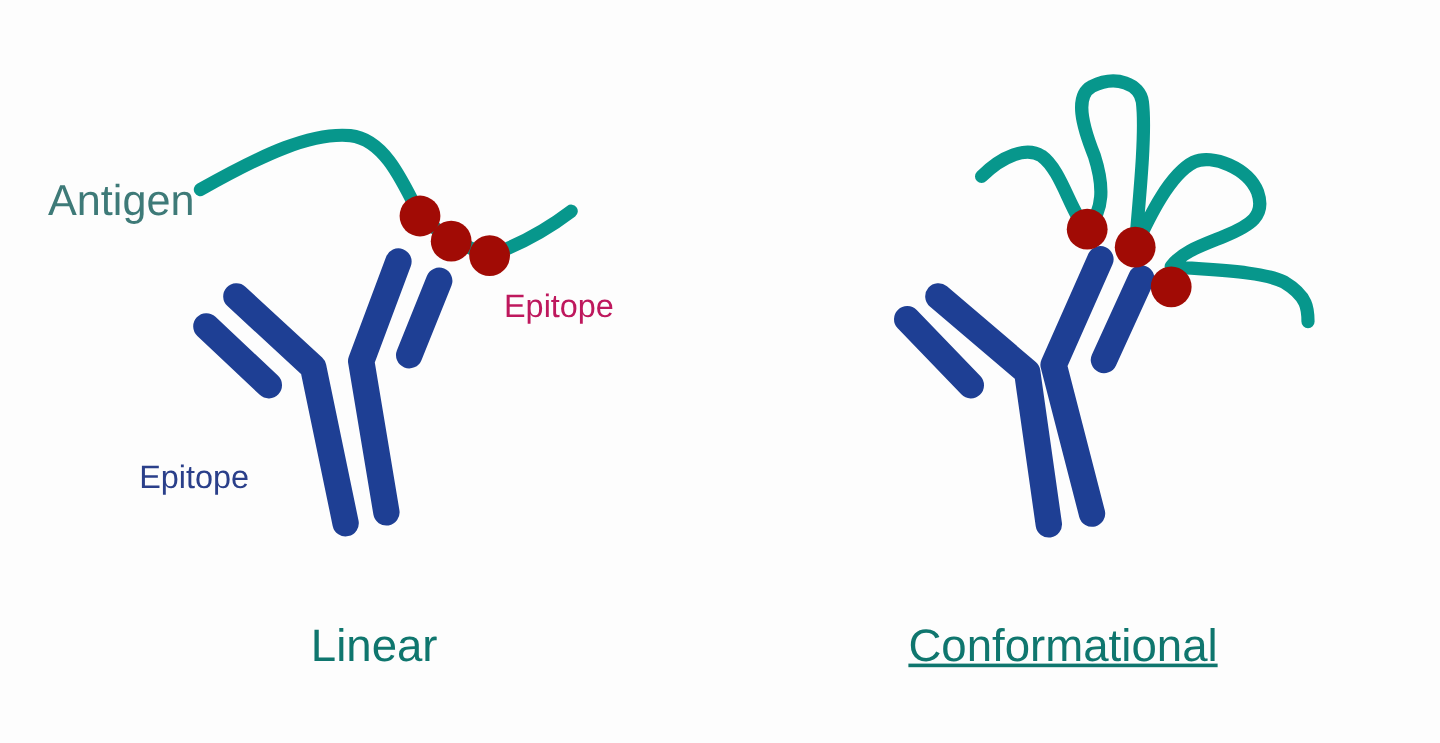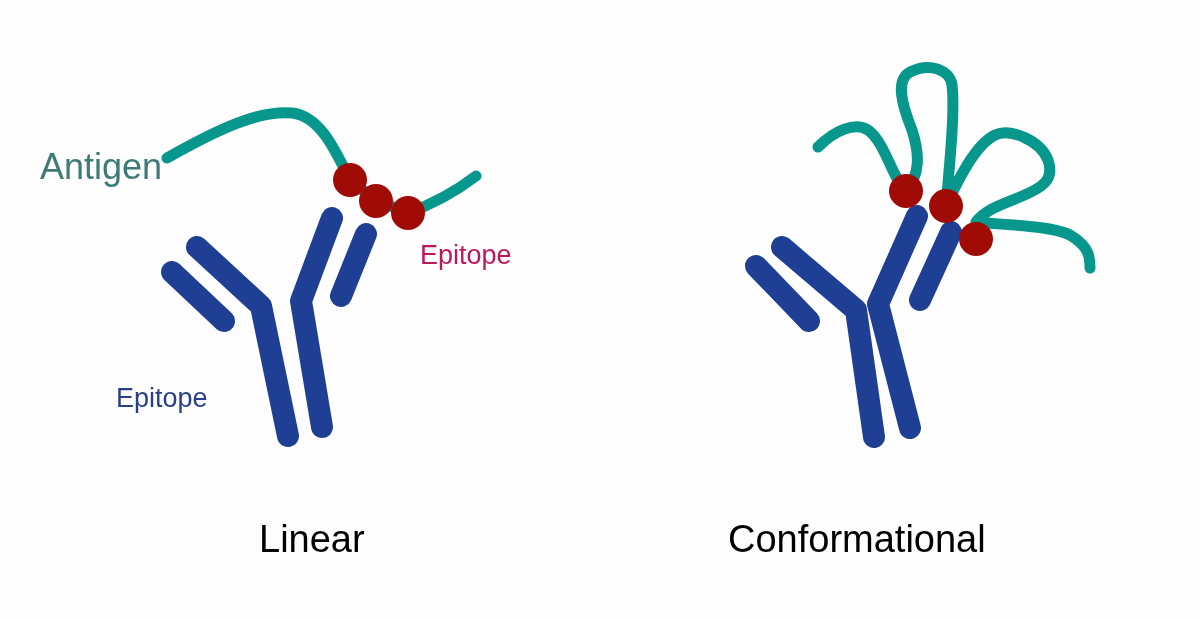--- a/index.html
+++ b/index.html
@@ -2,21 +2,21 @@
 <html><head>
 <meta charset="utf-8">
 <style>
   html, body { margin: 0; padding: 0; background: #fdfdfd; }
   body { width: 1200px; height: 619px; position: relative; overflow: hidden; font-family: "Liberation Sans", sans-serif; }
   svg { position: absolute; left: 0; top: 0; }
   .label { position: absolute; white-space: nowrap; line-height: 1; }
   .antigen-label { color: #3e7a78; font-size: 36px; text-align: center; }
   .epitope-label { color: #be185d; font-size: 27px; }
   .antibody-label { color: #2a3f8a; font-size: 27px; }
-  .caption { color: #000000; font-size: 38px; }
+  .caption { color: #0f766e; font-size: 38px; }
 </style>
 </head>
 <body>
 
 <svg width="1200" height="619" viewBox="0 0 1200 619">
 
   <g>
 
     <path d="M167,158 C220,128 260,110 292,113 C320,116 335,150 350,180 L375,200 L408,213 C430,205 455,192 476,176" fill="none" stroke="#07978c" stroke-width="11" stroke-linecap="round" stroke-linejoin="round"></path>
 
@@ -54,13 +54,13 @@
       <circle cx="976" cy="239" r="17"></circle>
     </g>
   </g>
 </svg>
 
 <div class="label antigen-label" style="left:40px; top:149px;">Antigen</div>
 <div class="label epitope-label" style="left:420px; top:242px;">Epitope</div>
 <div class="label antibody-label" style="left:116px; top:385px;">Epitope</div>
 
 <div class="label caption" style="left:259px; top:520px;">Linear</div>
-<div class="label caption" style="left:728px; top:520px;">Conformational</div>
+<div class="label caption" style="left:757px; top:520px;text-decoration:underline;">Conformational</div>
 
 </body></html>

